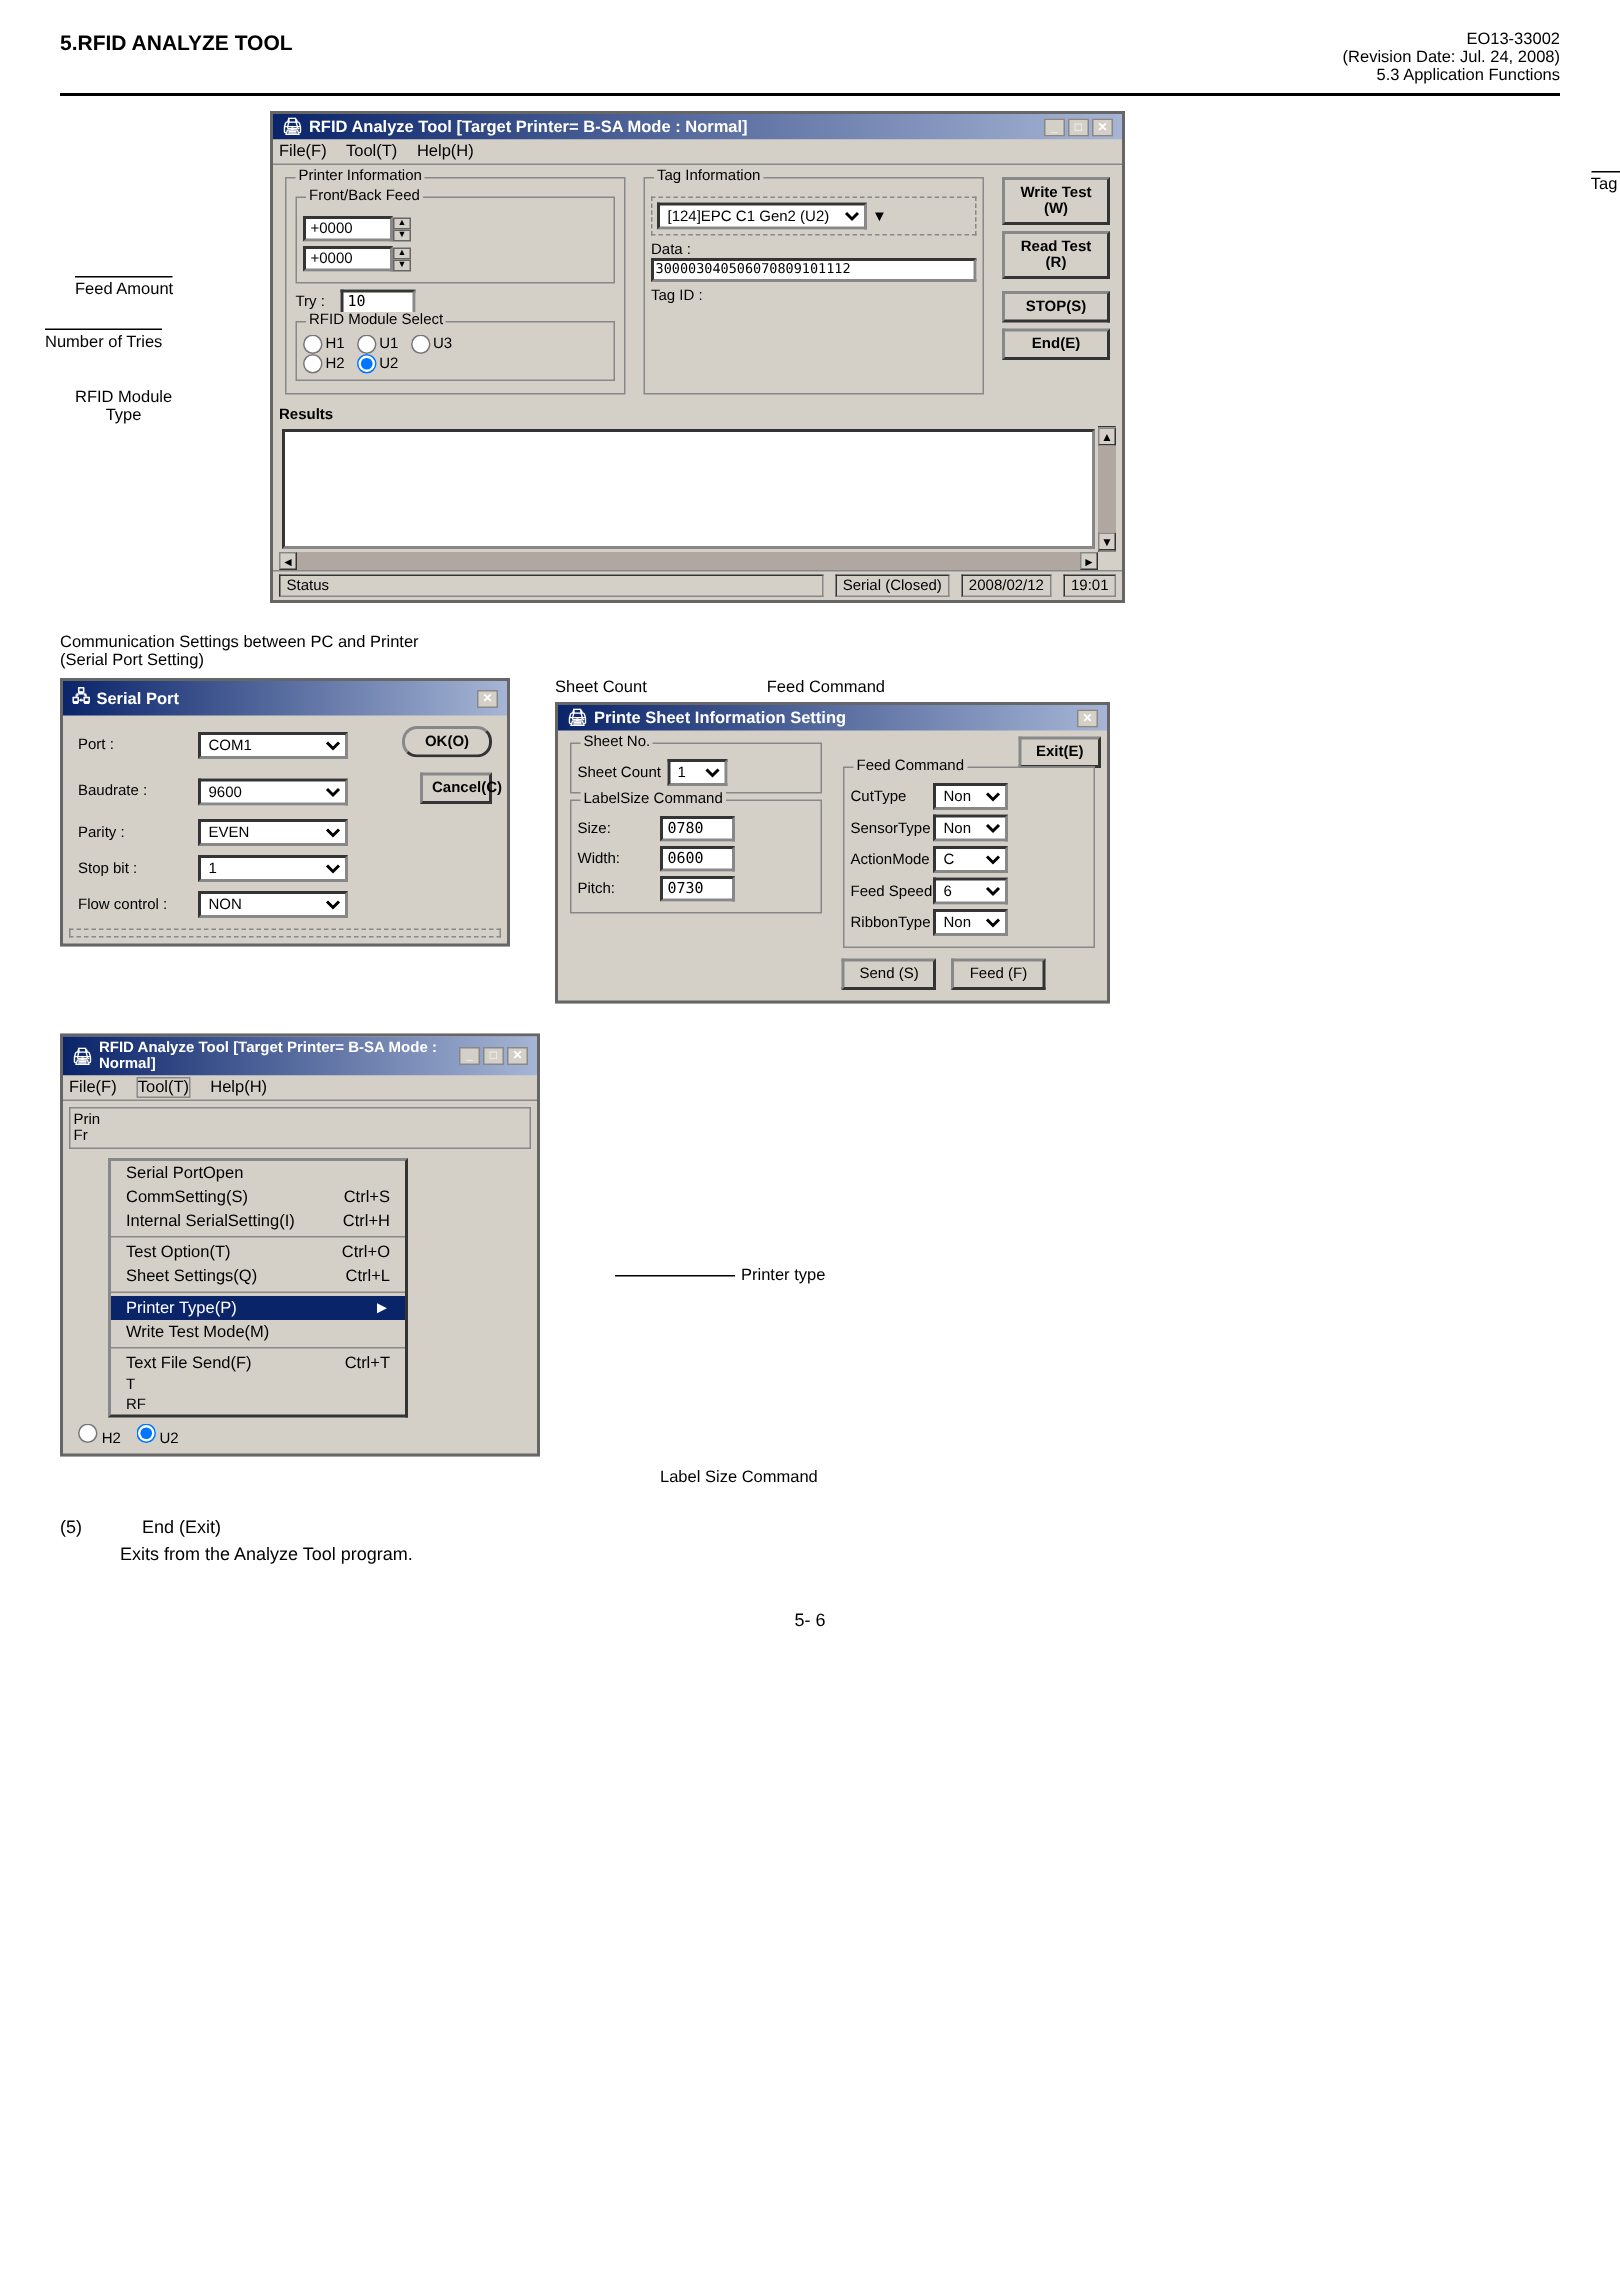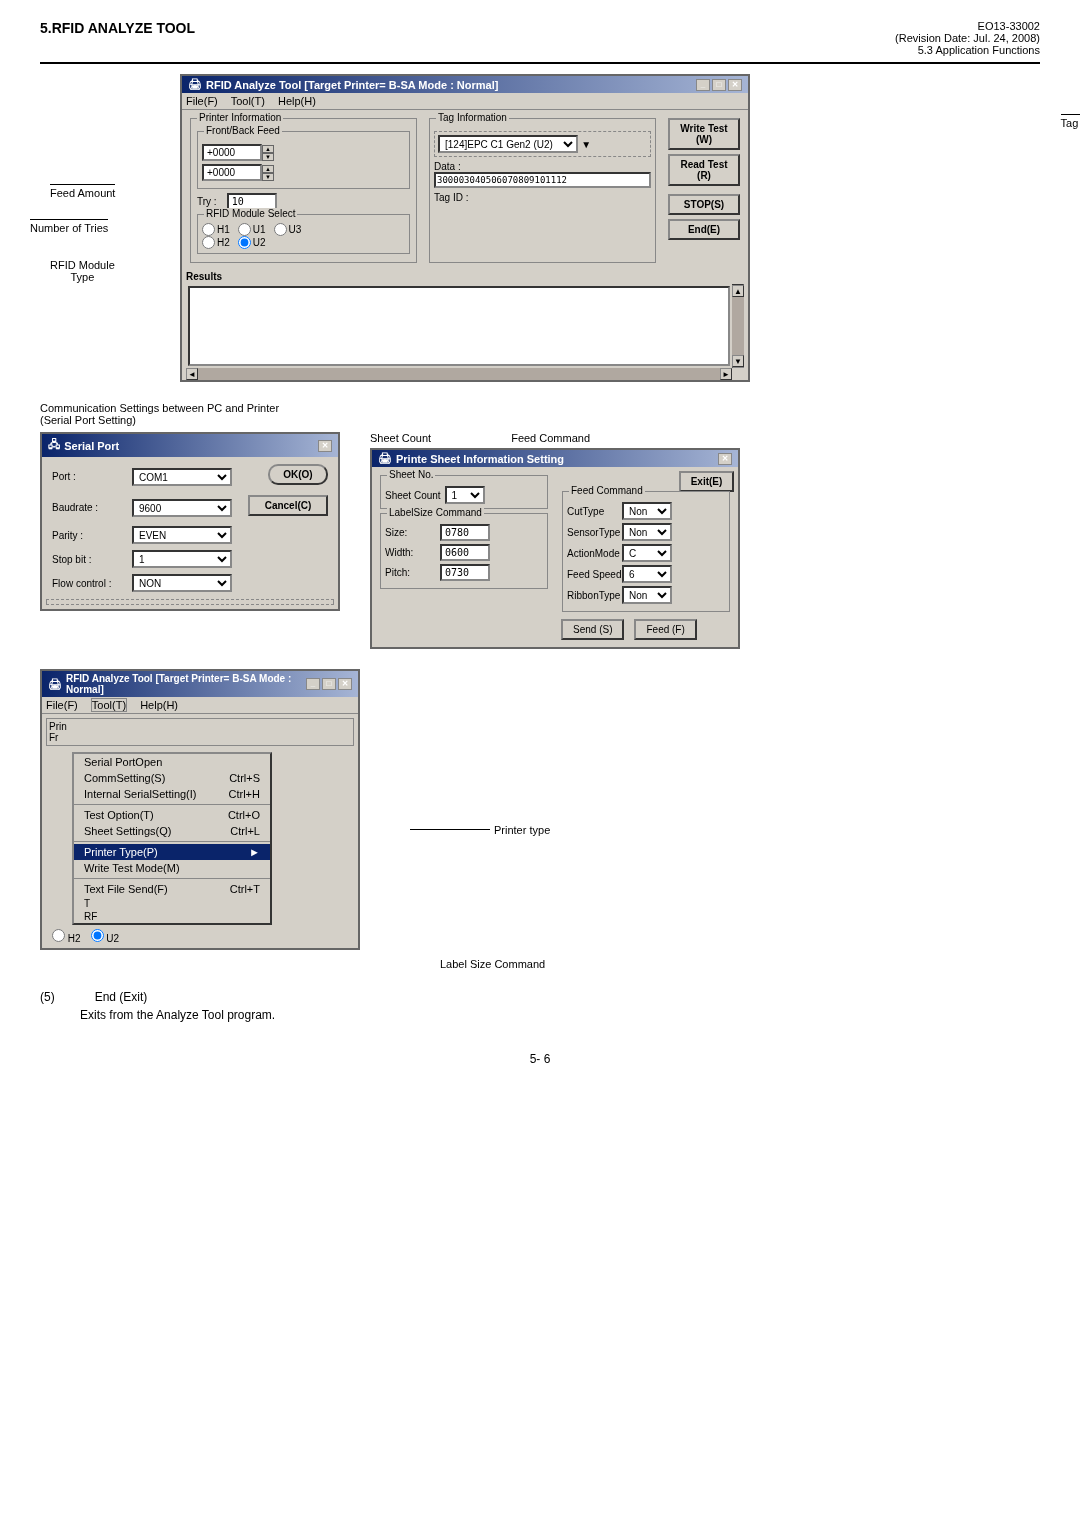--- a/index.html
+++ b/index.html
@@ -439,20 +439,26 @@
         </div>
       </div>
 
       <div style="display: flex; height: 12px; margin-right: 12px;">
         <div class="scroll-btn" style="height: 12px; line-height: 12px;">◄</div>
         <div style="flex:1; background: #b0a8a0;"></div>
         <div class="scroll-btn" style="height: 12px; line-height: 12px;">►</div>
       </div>
     </div>
 
+    <div class="status-bar">
+      <div class="status-label">Status</div>
+      <div class="status-item">Serial (Closed)</div>
+      <div class="status-item">2008/02/12</div>
+      <div class="status-item">19:01</div>
+    </div>
   </div>
 
   <div style="position: absolute; right: -65px; top: 40px; font-size: 11px; border-top: 1px solid #000; padding-top: 2px;">Tag Type</div>
 </div>
 
 <div style="margin-top: 20px;">
   <div style="font-size: 11px; margin-bottom: 6px;">
     <div>Communication Settings between PC and Printer</div>
     <div>(Serial Port Setting)</div>
   </div>
@@ -481,21 +487,21 @@
             </div>
             <button class="action-btn" style="width: 60px; margin-left: 4px; border-radius: 10px;">OK(O)</button>
           </div>
           <div class="serial-row">
             <span class="serial-row-label">Baudrate :</span>
             <div class="serial-row-value">
               <select class="win-select" style="width: 100px;">
                 <option>9600</option>
               </select>
             </div>
-            <button class="action-btn" style="width: 80px; margin-left: 4px;">Cancel(C)</button>
+            <button class="action-btn" style="width: 48px; margin-left: 4px;">Cancel(C)</button>
           </div>
           <div class="serial-row">
             <span class="serial-row-label">Parity :</span>
             <select class="win-select" style="width: 100px;">
               <option>EVEN</option>
             </select>
           </div>
           <div class="serial-row">
             <span class="serial-row-label">Stop bit :</span>
             <select class="win-select" style="width: 100px;">

